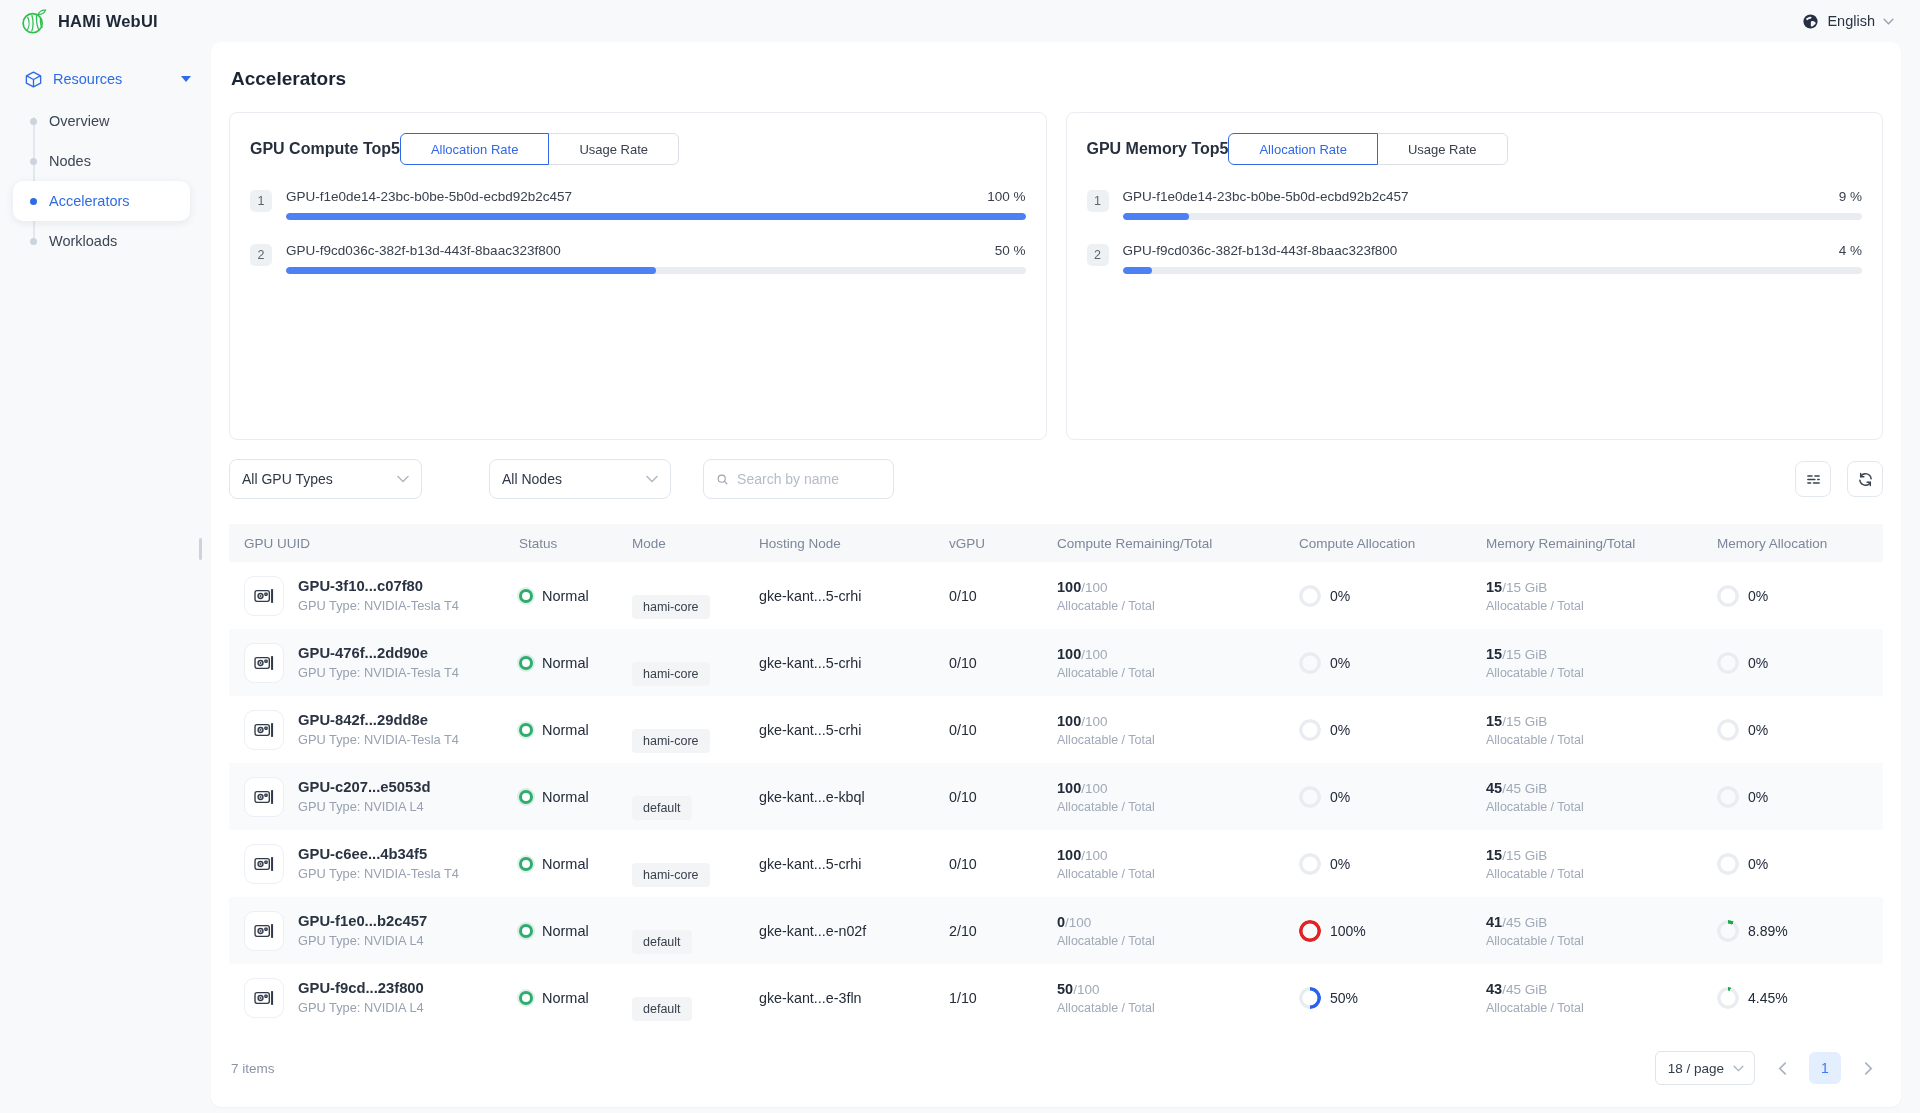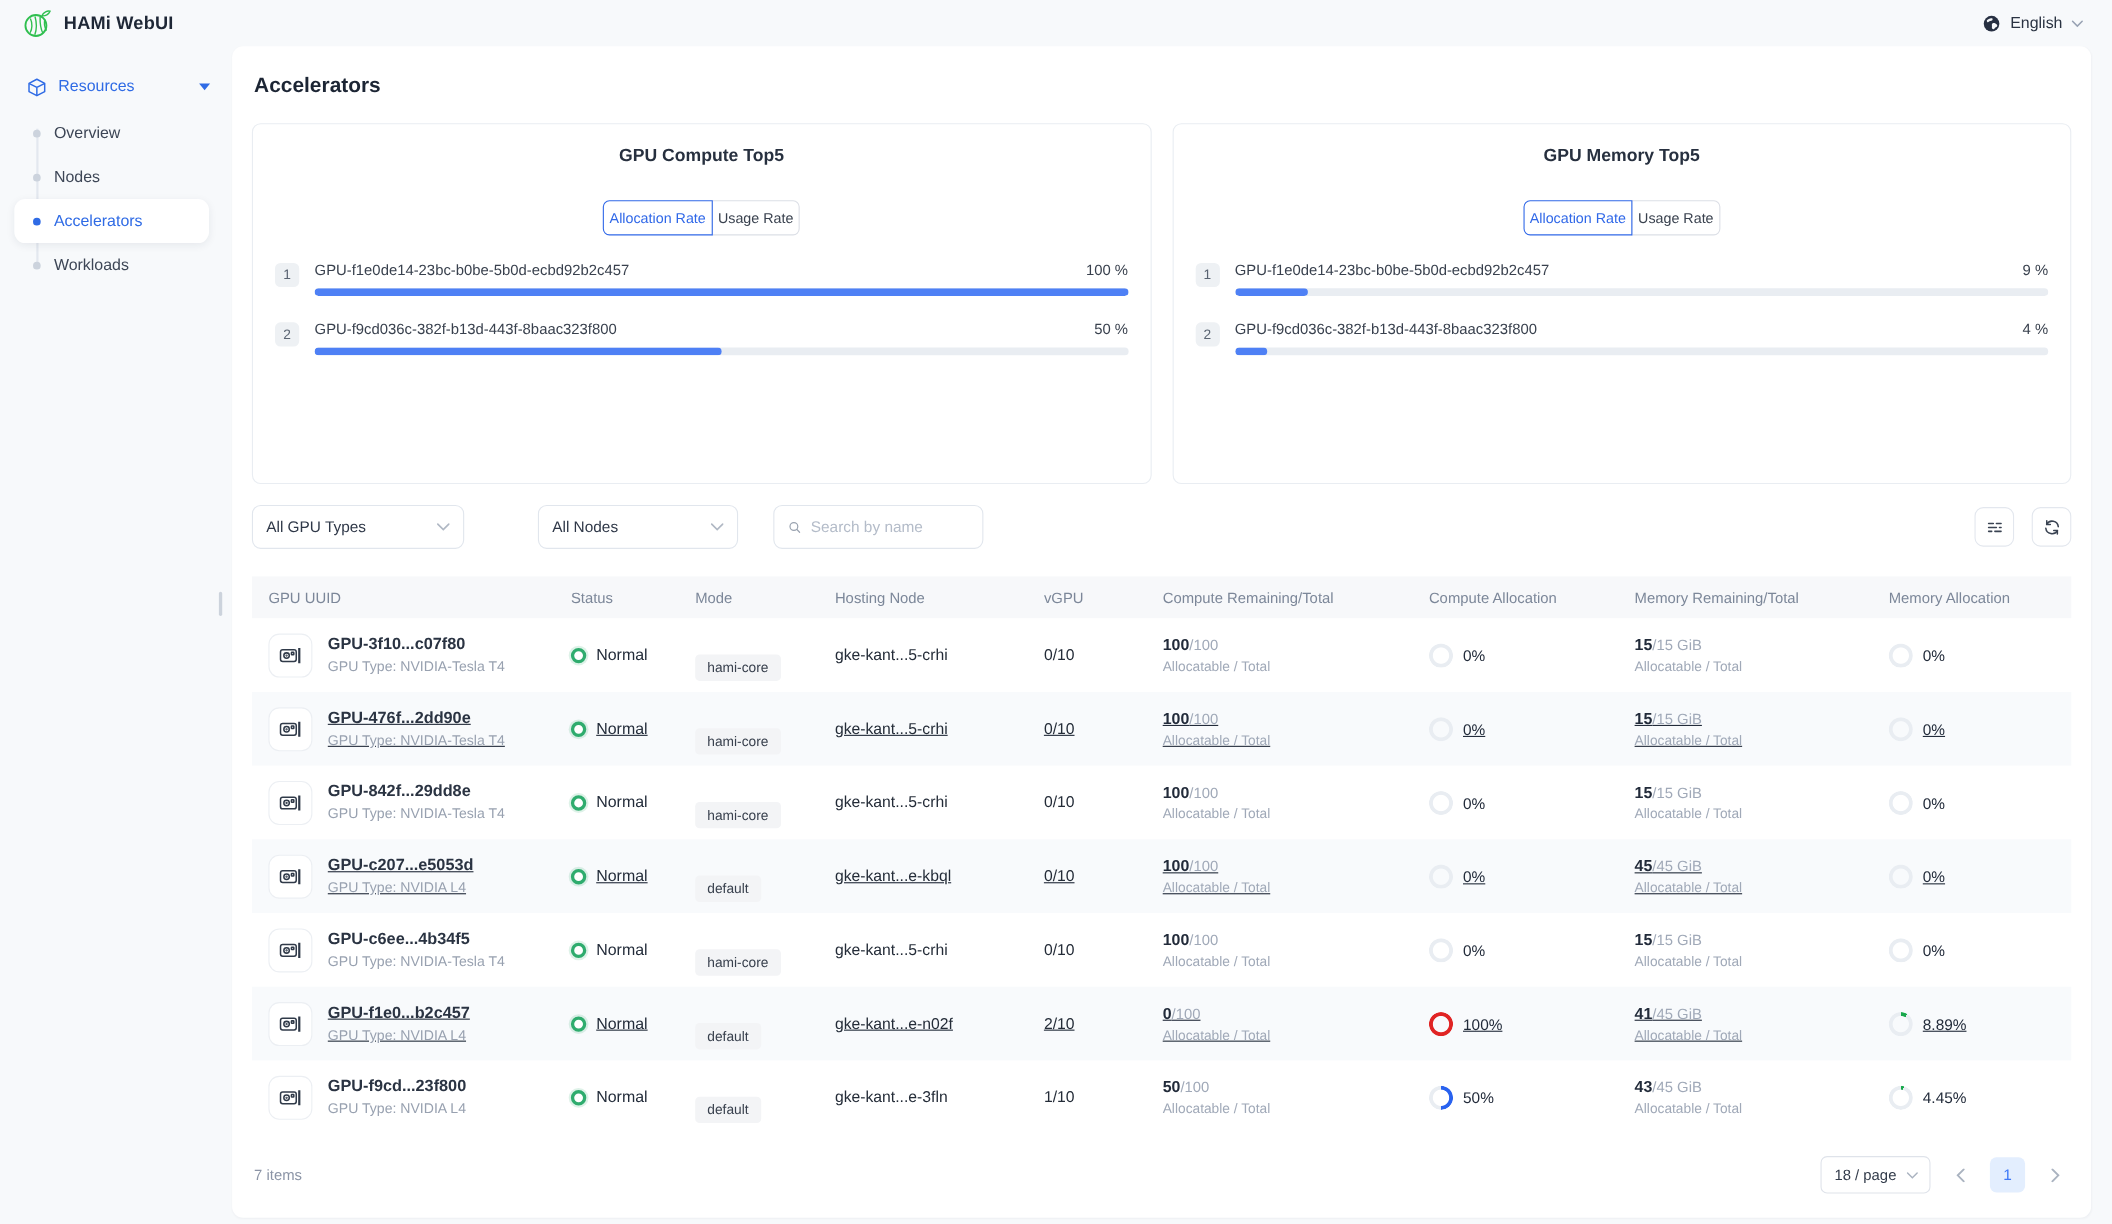--- a/index.html
+++ b/index.html
@@ -41,23 +41,23 @@
   .card-top5{flex:1;}
 
   .donut{width:146px;height:146px;margin:26px auto 0;border-radius:50%;
     -webkit-mask:radial-gradient(circle closest-side,transparent 47px,#000 48.5px);
     mask:radial-gradient(circle closest-side,transparent 47px,#000 48.5px);}
   .legend{margin-top:auto;padding-bottom:2px;display:flex;flex-direction:column;gap:11px;}
   .legend-item{display:flex;align-items:center;font-size:13.5px;color:#46505e;}
   .legend-swatch{width:12px;height:12px;border-radius:2px;margin-right:8px;flex:0 0 12px;}
   .legend-value{margin-left:auto;}
 
-  .t5-head{display:flex;align-items:center;justify-content:flex-start;flex-direction:column;}
+  .t5-head{display:flex;align-items:center;justify-content:flex-start;}
   .seg{display:flex;}
-  .seg-btn{height:32px;padding:0 5px;background:#fff;border:1px solid #dcdfe6;font-size:13px;color:#39414e;cursor:pointer;font-family:inherit;margin-top:31px;}
+  .seg-btn{height:32px;padding:0 30px;background:#fff;border:1px solid #dcdfe6;font-size:13px;color:#39414e;cursor:pointer;font-family:inherit;}
   .seg-btn:first-child{border-radius:6px 0 0 6px;}
   .seg-btn:last-child{border-radius:0 6px 6px 0;margin-left:-1px;}
   .seg-btn.active{color:#3068e8;border-color:#3068e8;position:relative;z-index:1;}
   .t5-list{margin-top:24px;display:flex;flex-direction:column;gap:23px;}
   .t5-item{display:flex;gap:14px;}
   .t5-rank{width:22px;height:22px;border-radius:5px;background:#eef1f4;color:#5a6472;font-size:12.5px;display:flex;align-items:center;justify-content:center;flex:0 0 22px;margin-top:1px;}
   .t5-body{flex:1;}
   .t5-line{display:flex;justify-content:space-between;font-size:13.5px;color:#39414e;}
   .t5-bar{margin-top:9px;height:7px;border-radius:4px;background:#e9edf2;overflow:hidden;}
   .t5-fill{display:block;height:100%;border-radius:4px;background:#4e80f5;}
@@ -72,21 +72,21 @@
   .search-box input::placeholder{color:#b4bcc9;}
   .fr-actions{margin-left:auto;display:flex;gap:16px;}
   .icon-btn{width:36px;height:36px;border:1px solid #e3e7ee;border-radius:8px;background:#fff;display:flex;align-items:center;justify-content:center;cursor:pointer;}
 
   
   .gtable{margin-top:25px;}
   .gcols{display:grid;grid-template-columns:290px 113px 127px 190px 108px 242px 187px 231px 166px;align-items:center;}
   .thead{height:38px;background:#f7f8fa;color:#7c8799;font-size:13.5px;}
   .thead .hcell:first-child{padding-left:15px;}
   .trow{height:67px;}
-  .trow.striped{background:#f8fafc;text-decoration:underline;}
+  .trow.striped{background:#f8fafc;}
   .c-uuid{display:flex;align-items:center;gap:14px;padding-left:15px;}
   .gpu-tile{width:40px;height:40px;border:1px solid #eceff3;border-radius:10px;background:#fff;display:flex;align-items:center;justify-content:center;flex:0 0 40px;}
   .uuid-txt{display:flex;flex-direction:column;gap:4px;}
   .uuid-name{font-size:14.8px;font-weight:650;color:#2a3342;}
   .uuid-type{font-size:12.8px;color:#98a1b0;}
   .c-status{display:flex;align-items:center;gap:9px;font-size:14.5px;color:#232c3a;}
   .status-dot{width:14px;height:14px;border-radius:50%;border:3.5px solid #2fac6e;background:#fff;box-shadow:0 0 0 2px rgba(47,172,110,.16);flex:0 0 14px;}
   .mode-chip{display:inline-block;background:#f3f4f6;color:#39414e;font-size:12.5px;padding:5px 11px;border-radius:4px;margin-top:23px;}
   .c-node,.c-vgpu{font-size:14.3px;color:#242c38;}
   .c-two{display:flex;flex-direction:column;gap:4px;}

